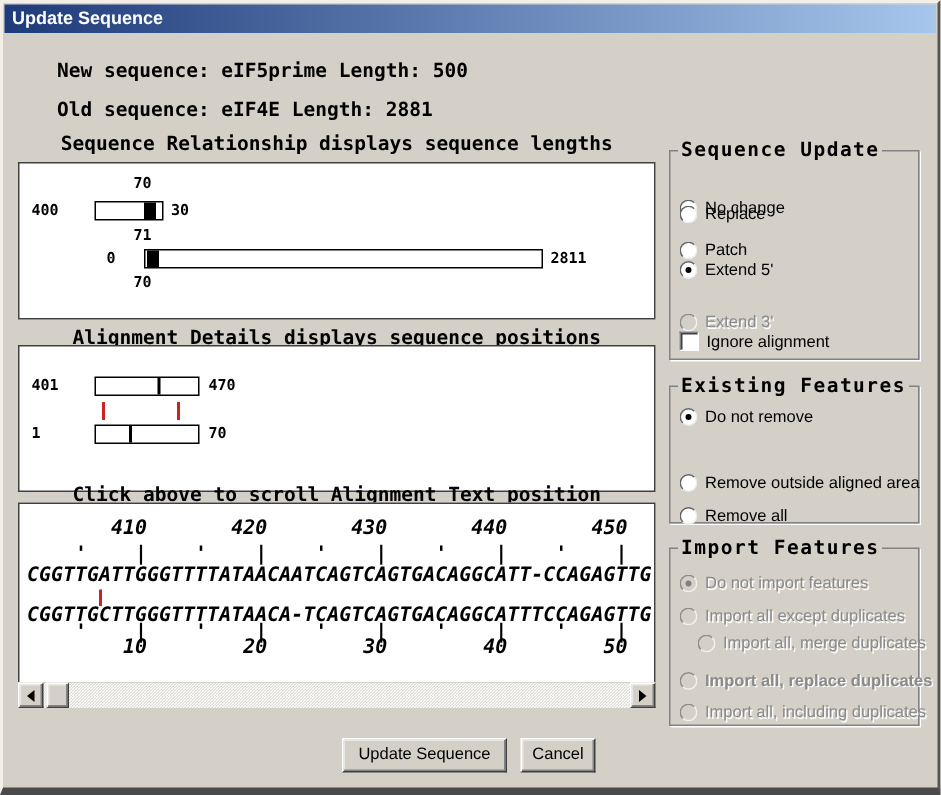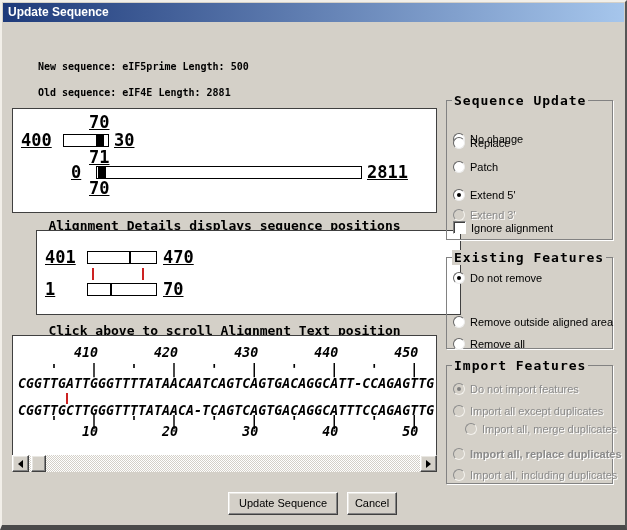--- a/index.html
+++ b/index.html
@@ -12,24 +12,24 @@
     font-family:"Liberation Sans", sans-serif;
     overflow:hidden;
   }
   .titlebar {
     position:absolute; left:1px; top:1px; width:621px; height:19px;
     background:linear-gradient(to right,#1e3a7a,#a6c6ec);
     color:#fff; font-weight:bold; font-size:12px; line-height:19px;
     padding-left:5px;
   }
   .mono { font-family:"DejaVu Sans Mono", monospace; font-weight:bold; color:#000; }
-  .hdr { position:absolute; font-size:10px;margin-top:21px; }
+  .hdr { position:absolute; font-size:13px; }
   .sect-title { position:absolute; left:10px; width:425px; text-align:center; font-size:13px; }
   .whitebox { position:absolute; left:10px; width:425px; background:#fff; border:1px solid #404040; }
-  .lbl { position:absolute; font-size:17px; line-height:13px; white-space:pre;text-decoration:underline; }
+  .lbl { position:absolute; font-size:10px; line-height:13px; white-space:pre; }
   .r { }
   .bar { position:absolute; background:#fff; border:1px solid #000; height:13px; }
   .seg { position:absolute; top:0; bottom:0; background:#000; }
   .redtick { position:absolute; width:2px; background:#cc2222; }
   .preline { position:absolute; left:5px; white-space:pre; font-size:13.3px; line-height:12px; letter-spacing:0; }
   
   .group {
     position:absolute; left:444px; width:167px;
     border:1px solid #828282; box-shadow:1px 1px 0 #ffffff;
   }
@@ -90,38 +90,39 @@
 
 <div class="window">
 
   <div class="titlebar">
     <span>Update Sequence</span>
   </div>
 
   <div class="hdr mono" style="left:36px; top:38px;">New sequence: eIF5prime Length: 500</div>
   <div class="hdr mono" style="left:36px; top:64px;">Old sequence: eIF4E Length: 2881</div>
 
+  <div class="sect-title mono" style="top:87px;">Sequence Relationship displays sequence lengths</div>
   <div class="whitebox" style="top:106px; height:105px;">
     <div class="lbl mono" style="left:76px; top:7px;">70</div>
     <div class="lbl mono r" style="left:8px; top:25px; width:37px;">400</div>
     <div class="bar" style="left:50px; top:25px; width:46px;">
       <span class="seg" style="left:32px; width:8px;"></span>
     </div>
     <div class="lbl mono" style="left:101px; top:25px;">30</div>
     <div class="lbl mono" style="left:76px; top:42px;">71</div>
     <div class="lbl mono r" style="left:58px; top:57px; width:20px;">0</div>
     <div class="bar" style="left:83px; top:57px; width:266px;">
       <span class="seg" style="left:1px; width:8px;"></span>
     </div>
     <div class="lbl mono" style="left:354px; top:57px;">2811</div>
     <div class="lbl mono" style="left:76px; top:73px;">70</div>
   </div>
 
   <div class="sect-title mono" style="top:216px;">Alignment Details displays sequence positions</div>
-  <div class="whitebox" style="top:228px; height:85px;margin-left:24px;">
+  <div class="whitebox" style="top:228px; height:98px;">
     <div class="lbl mono r" style="left:8px; top:20px; width:37px;">401</div>
     <div class="bar" style="left:50px; top:20px; width:70px;">
       <span class="seg" style="left:41px; width:2px;"></span>
     </div>
     <div class="lbl mono" style="left:126px; top:20px;">470</div>
     <div class="redtick" style="left:55px; top:37px; height:12px;"></div>
     <div class="redtick" style="left:105px; top:37px; height:12px;"></div>
     <div class="lbl mono r" style="left:8px; top:52px; width:37px;">1</div>
     <div class="bar" style="left:50px; top:52px; width:70px;">
       <span class="seg" style="left:22px; width:2px;"></span>
@@ -157,21 +158,21 @@
       <span class="opt-lbl">No change</span>
     </div>
     <div class="opt-row" style="top:35px;">
       <span class="radio"></span>
       <span class="opt-lbl">Replace</span>
     </div>
     <div class="opt-row" style="top:59px;">
       <span class="radio"></span>
       <span class="opt-lbl">Patch</span>
     </div>
-    <div class="opt-row sel" style="top:87px;text-align:right;">
+    <div class="opt-row sel" style="top:72px;text-align:right;">
       <span class="radio"></span>
       <span class="opt-lbl">Extend 5'</span>
     </div>
     <div class="opt-row dis" style="top:107px;">
       <span class="radio"></span>
       <span class="opt-lbl">Extend 3'</span>
     </div>
     <div class="opt-row" style="top:120px;">
       <span class="checkbox"></span>
       <span class="opt-lbl">Ignore alignment</span>

